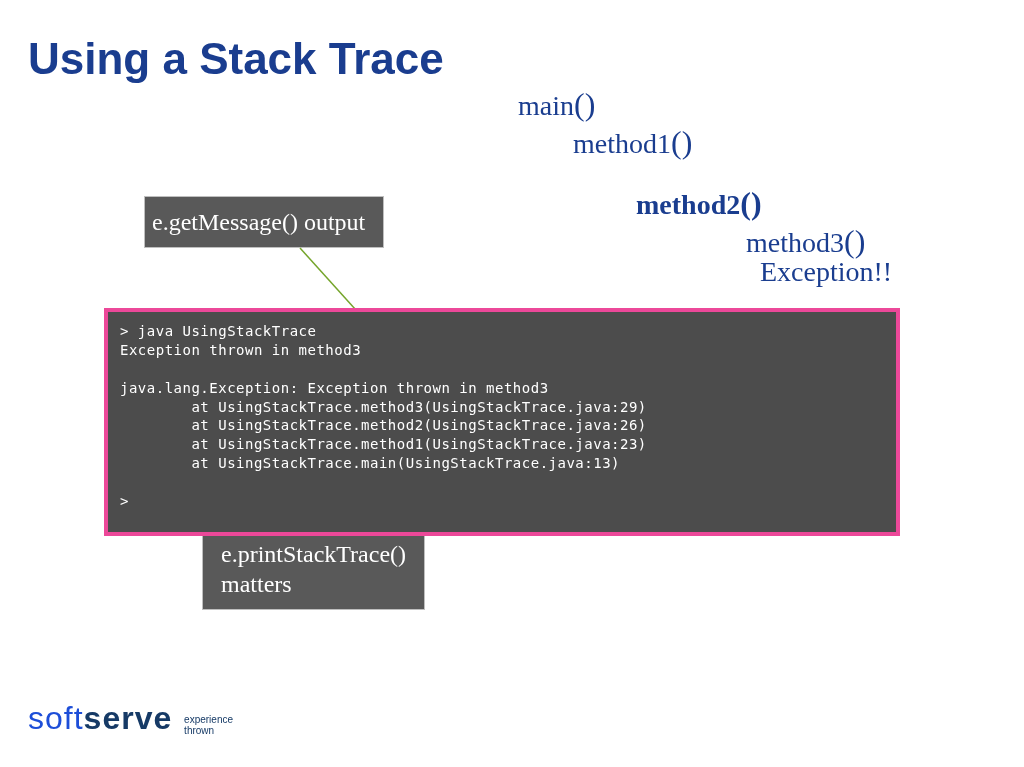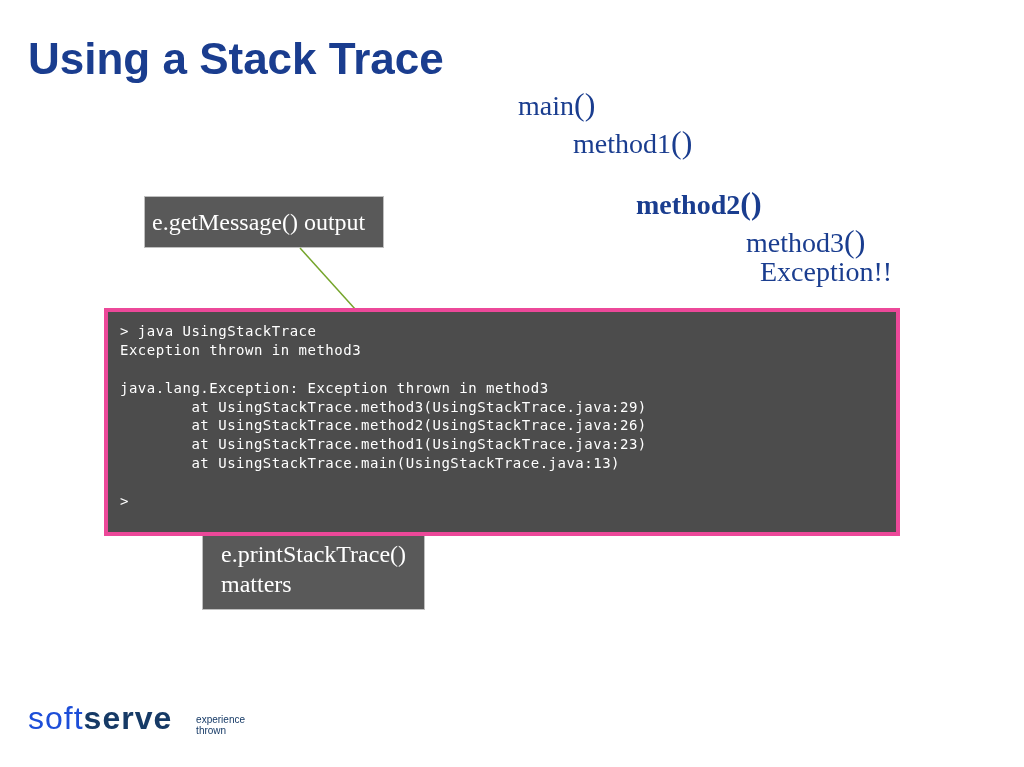--- a/index.html
+++ b/index.html
@@ -73,21 +73,21 @@
     letter-spacing: 1px;
   }
   .logo-soft { color: #1d4ed8; font-weight: 400; }
   .logo-serve { color: #163a66; font-weight: 700; text-align: center; }
   .logo-tag {
     display: inline-block;
     vertical-align: middle;
     font-size: 10px;
     color: #163a66;
     line-height: 1.1;
-    margin-left: 14px;
+    margin-left: 2px;
   }
 </style>
 </head>
 <body>
 
 <h1 class="slide-title">Using a Stack Trace</h1>
 
 <div class="callstack" style="left:518px; top:86px;">
   <span>main</span><span class="paren">()</span>
 </div>

